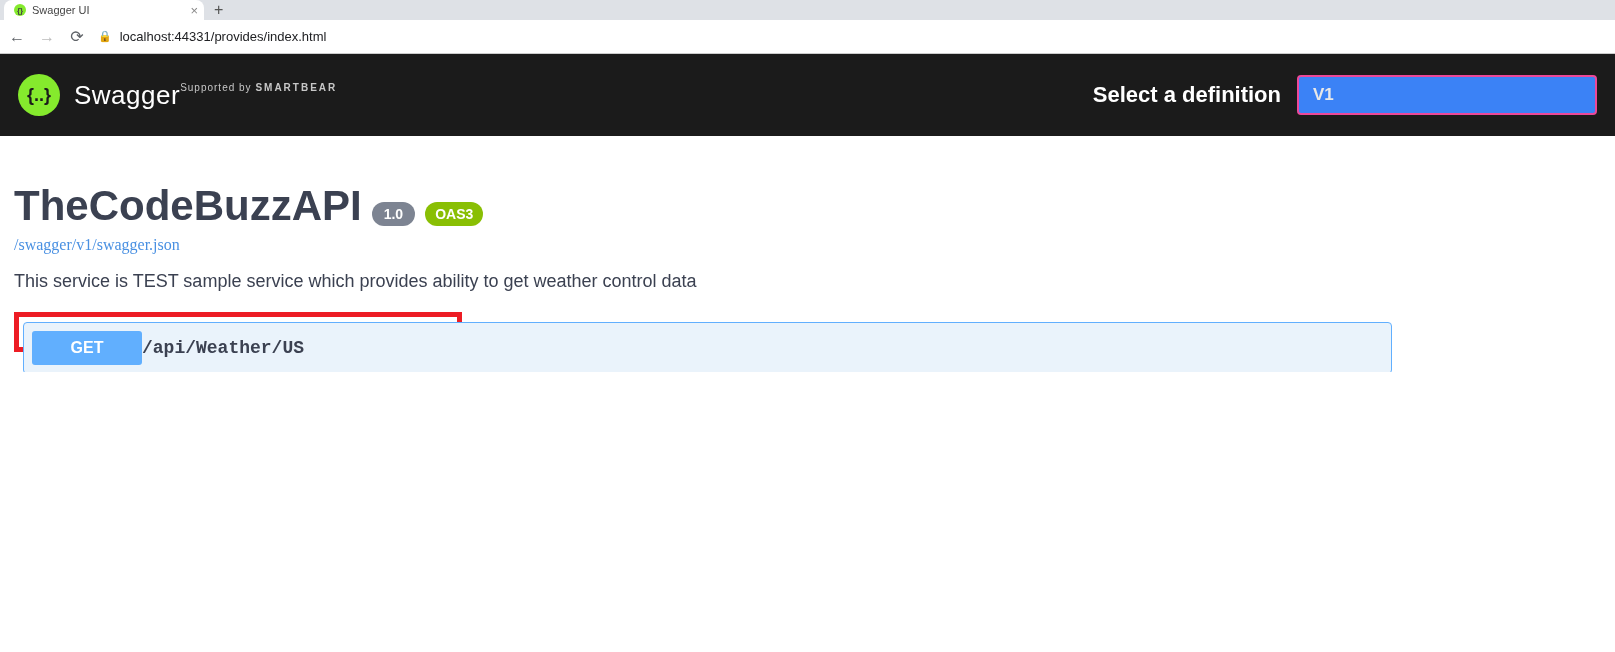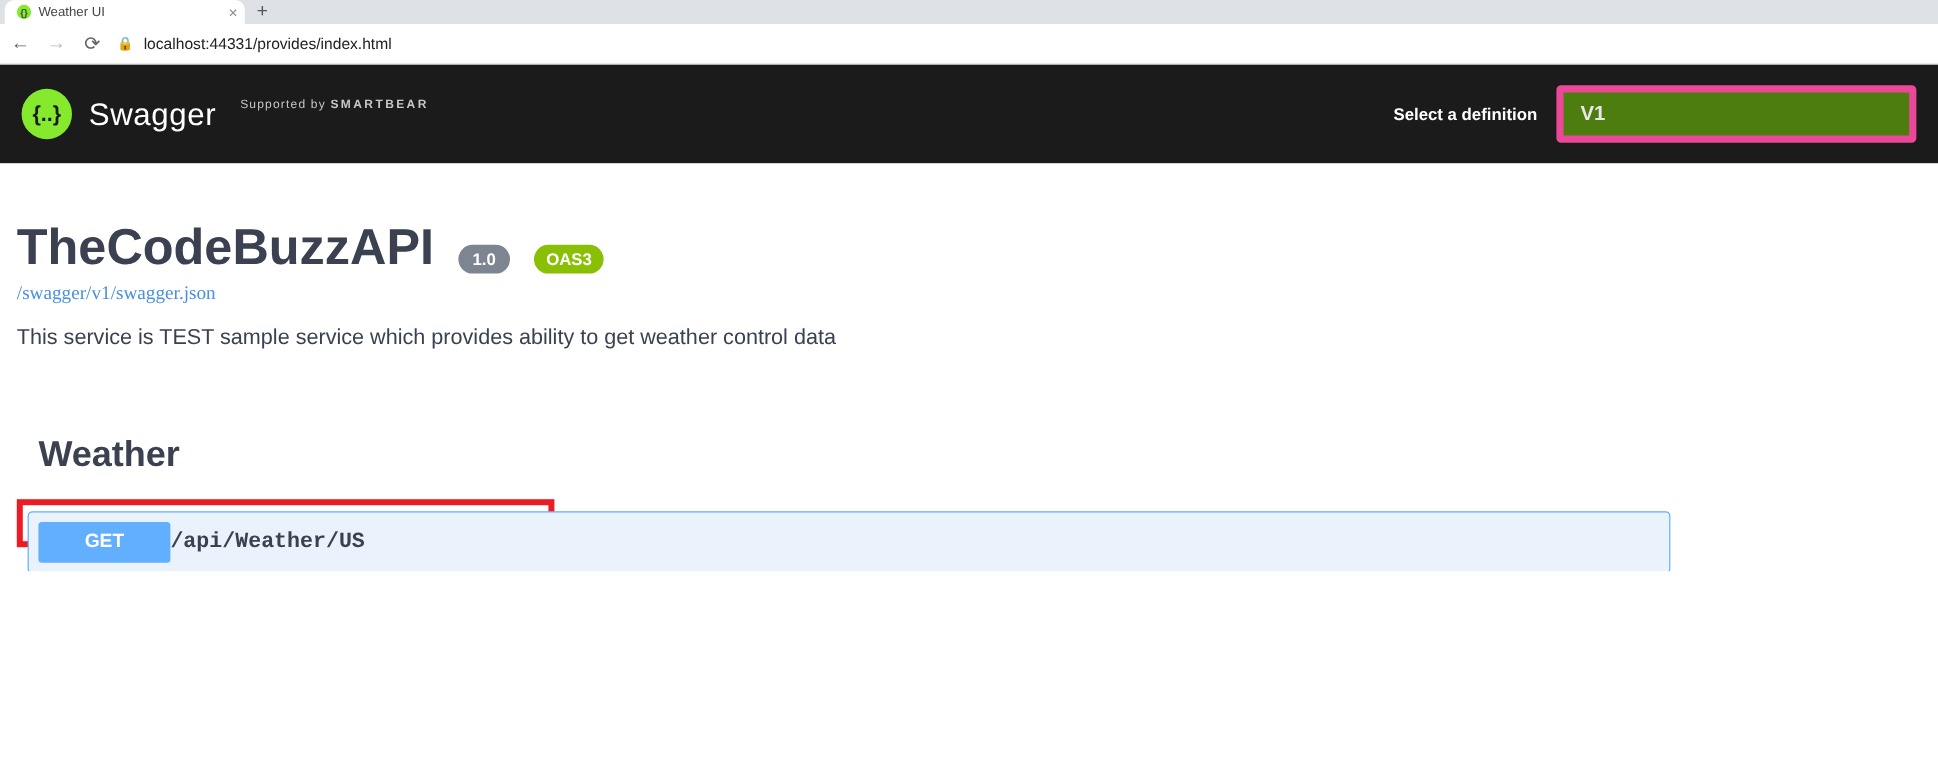--- a/index.html
+++ b/index.html
@@ -18,29 +18,29 @@
     .url-area { display: flex; align-items: center; gap: 8px; font-size: 13px; color: #5f6368; }
     .lock { font-size: 11px; }
     .url-text { color: #202124; }
 
     
     .swagger-header { background: #1b1b1b; height: 82px; display: flex; align-items: center; padding: 0 18px; justify-content: space-between; }
     .swagger-brand { display: flex; align-items: center; gap: 14px; }
     .swagger-logo { width: 42px; height: 42px; background: #85ea2d; border-radius: 50%; display: flex; align-items: center; justify-content: center; color: #1b1b1b; font-weight: bold; font-size: 18px; }
     .swagger-title-area { display: flex; flex-direction: row; }
     .swagger-title { color: #fff; font-size: 26px; letter-spacing: 0.5px; font-weight: 400; }
-    .swagger-sub { color: #c7c7c7; font-size: 10px; letter-spacing: 1px; margin-top: 2px; margin-left: 20px; }
+    .swagger-sub { color: #c7c7c7; font-size: 10px; letter-spacing: 1px; margin-top: 2px; }
     .swagger-sub b { font-weight: bold; letter-spacing: 2px; }
     .def-area { display: flex; align-items: center; gap: 16px; }
-    .def-label { color: #fff; font-weight: 700; font-size: 14px; }
-    .def-select { background: #4d7c0f; color: #e8e8e8; border: 6px solid #ec4899; border-radius: 4px; padding: 8px 40px 8px 14px; font-size: 17px; font-weight: 600; min-width: 300px; position: relative; }
+    .def-label { color: #fff; font-weight: 700; font-size: 22px; }
+    .def-select { background: #3b82f6; color: #e8e8e8; border: 2px solid #ec4899; border-radius: 4px; padding: 8px 40px 8px 14px; font-size: 17px; font-weight: 600; min-width: 300px; position: relative; }
 
     
     .content { padding: 46px 14px 0 14px; }
-    .api-title-row { display: flex; align-items: center; gap: 20px; }
+    .api-title-row { display: flex; align-items: flex-start; gap: 10px; }
     .api-title { font-size: 42px; font-weight: 700; color: #3b4151; font-family: -apple-system, sans-serif; }
     .version-pill { background: #7d8492; color: #fff; border-radius: 18px; padding: 4px 12px; font-size: 14px; font-weight: 700; margin-top: 20px; }
     .oas-pill { background: #89bf04; color: #fff; border-radius: 18px; padding: 4px 10px; font-size: 14px; font-weight: 700; margin-top: 20px; }
     .spec-link { color: #4990e2; font-size: 16px; margin-top: 6px; display: inline-block; font-family: Liberation Serif, serif; }
     .description { color: #3b4151; font-size: 18px; margin-top: 17px; }
 
     .section-title { color: #3b4151; font-size: 30px; font-weight: 700; margin-top: 70px; padding-left: 18px; }
 
     .highlight-box { border: 5px solid #ed1c24; margin-top: 20px; padding: 10px 8px 20px 8px; width: 448px; position: relative; }
     .op-block { display: flex; align-items: center; background: #eaf3fb; border: 1px solid #61affe; border-radius: 4px; padding: 8px; cursor: pointer; position: absolute; left: 9px; top: 10px; width: 1369px; }
@@ -48,21 +48,21 @@
     .endpoint-path { font-family: 'Courier New', monospace; font-size: 18px; font-weight: 600; color: #3b4151; }
     .op-wrap { position: relative; height: 60px; }
   </style>
 </head>
 <body>
 
 <div class="browser-chrome">
   <div class="tab-bar">
     <div class="tab">
       <span class="tab-favicon">{}</span>
-      <span>Weather UI</span>
+      <span>Swagger UI</span>
       <span class="tab-close">×</span>
     </div>
     <span class="tab-new">+</span>
   </div>
   <div class="url-row">
     <span class="nav-btn">←</span>
     <span class="nav-btn fwd">→</span>
     <span class="nav-btn">⟳</span>
     <div class="url-area">
       <span class="lock">🔒</span>
@@ -89,21 +89,20 @@
 
 <div class="content">
   <div class="api-title-row">
     <span class="api-title">TheCodeBuzzAPI</span>
     <span class="version-pill">1.0</span>
     <span class="oas-pill">OAS3</span>
   </div>
   <a class="spec-link">/swagger/v1/swagger.json</a>
   <div class="description">This service is TEST sample service which provides ability to get weather control data</div>
 
-  <div class="section-title">Weather</div>
 
   <div class="op-wrap">
     <div class="highlight-box"></div>
     <div class="op-block">
       <span class="method-get">GET</span>
       <span class="endpoint-path">/api/Weather/US</span>
     </div>
   </div>
 </div>
 

